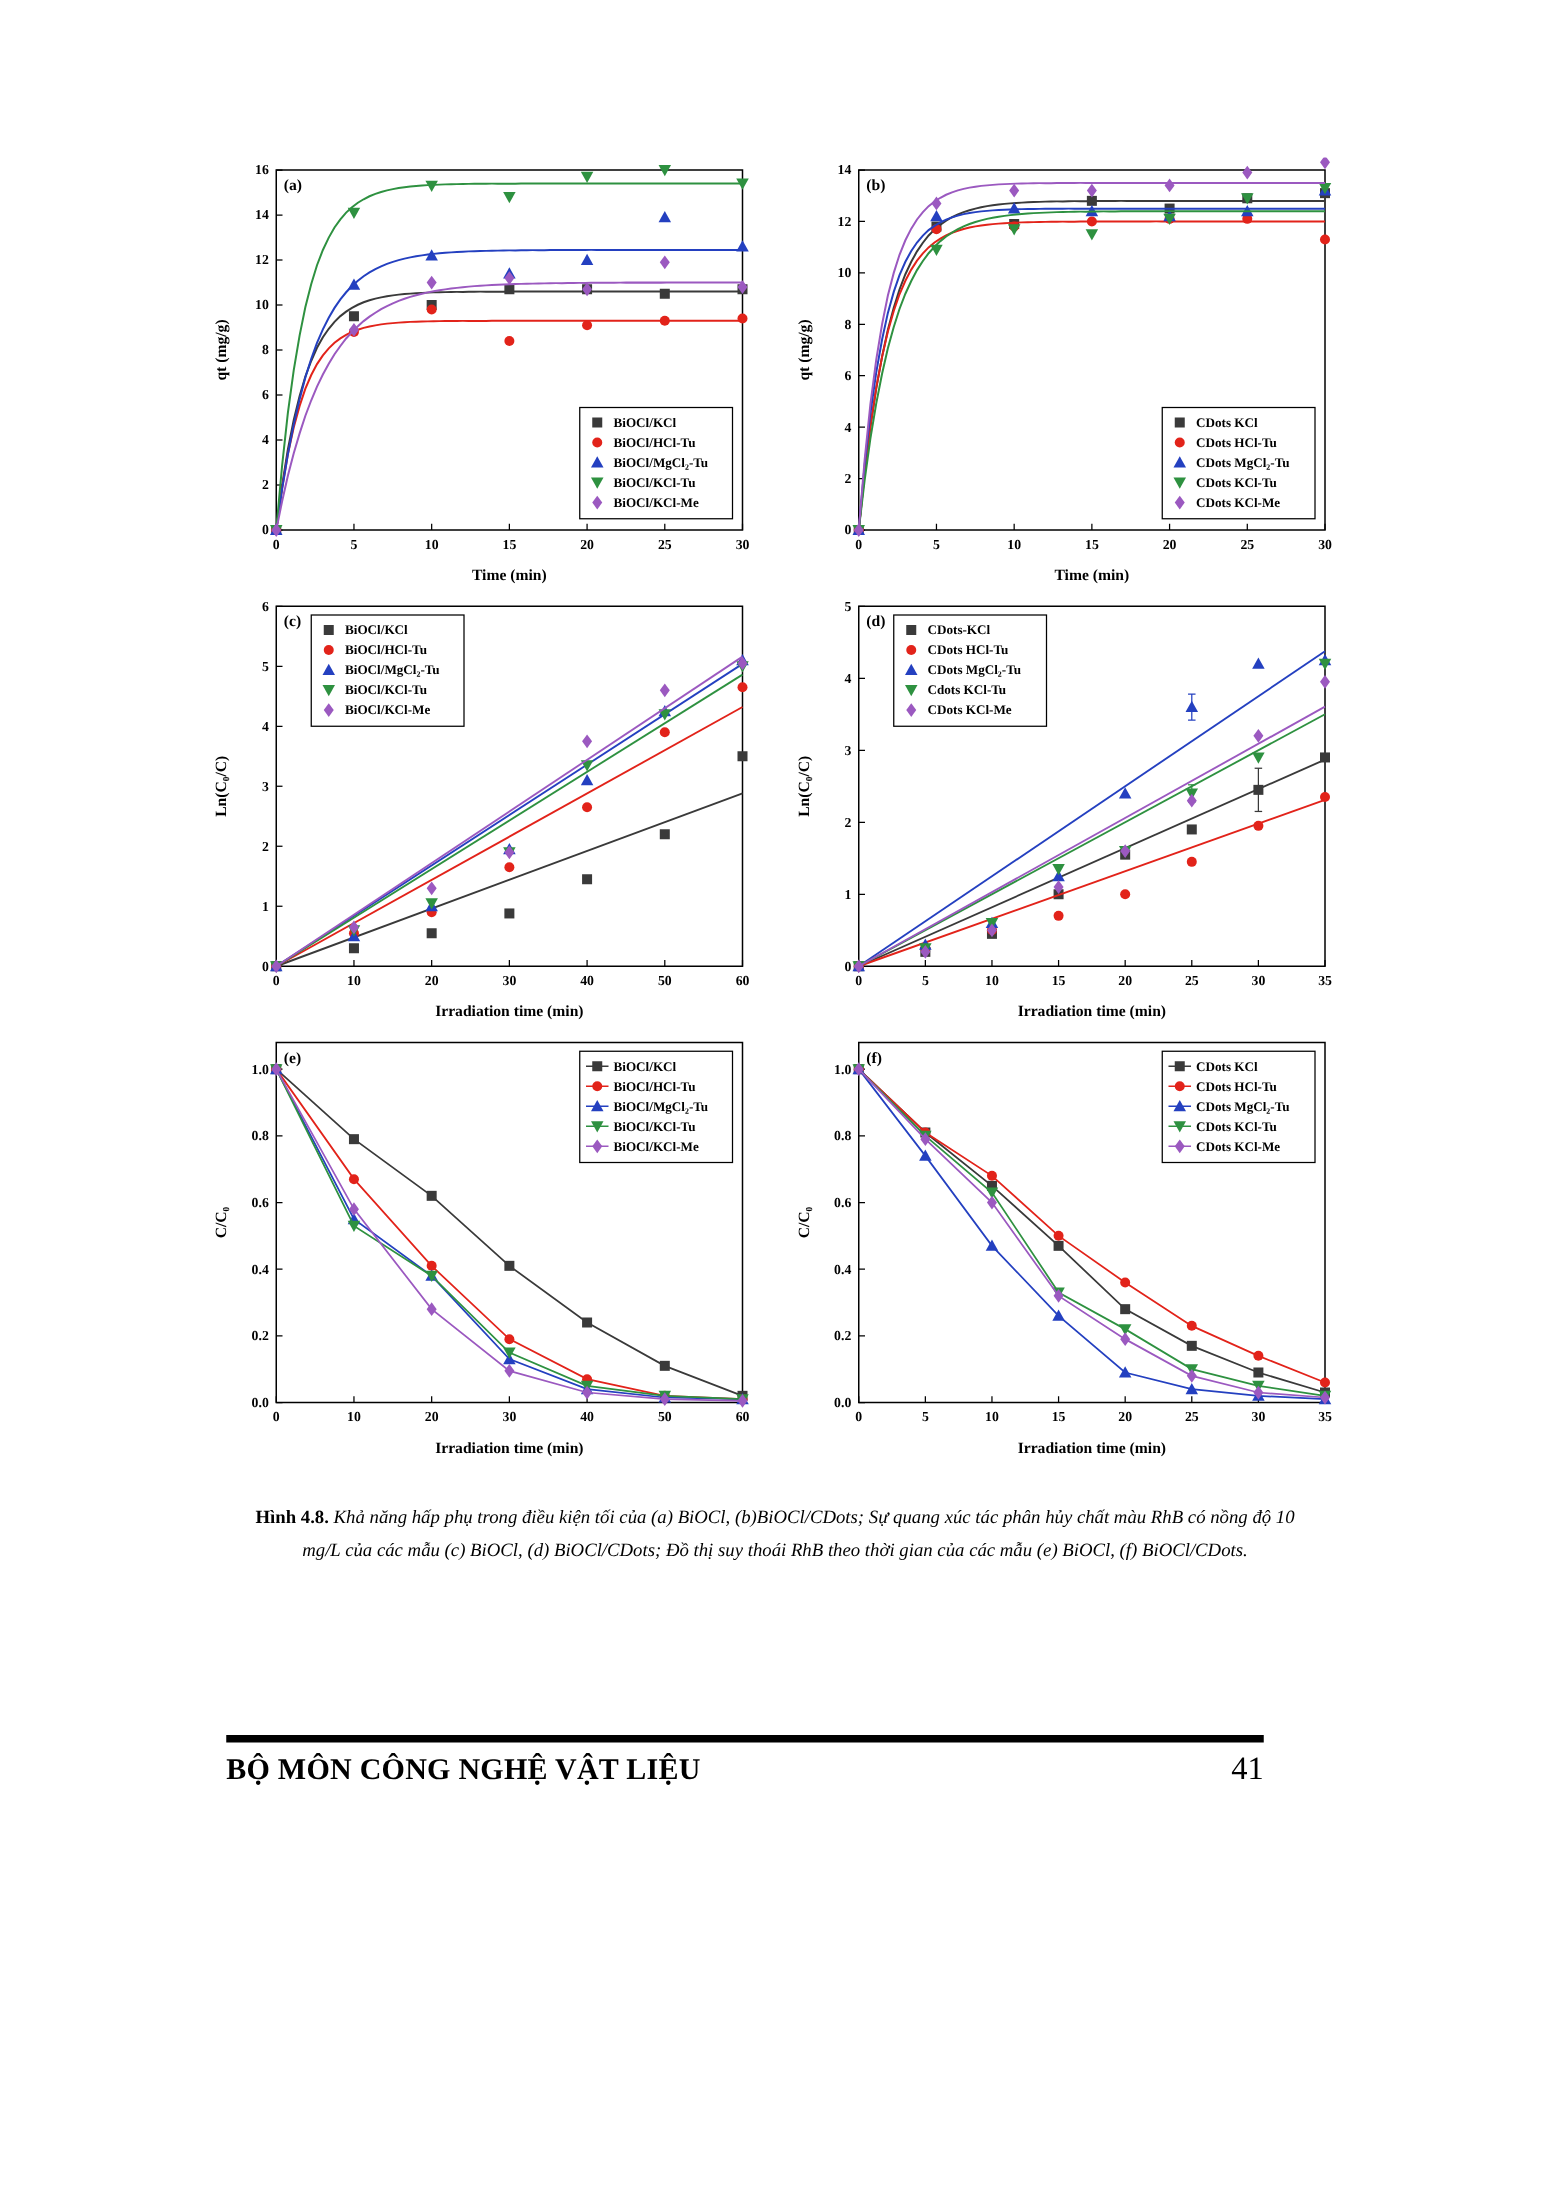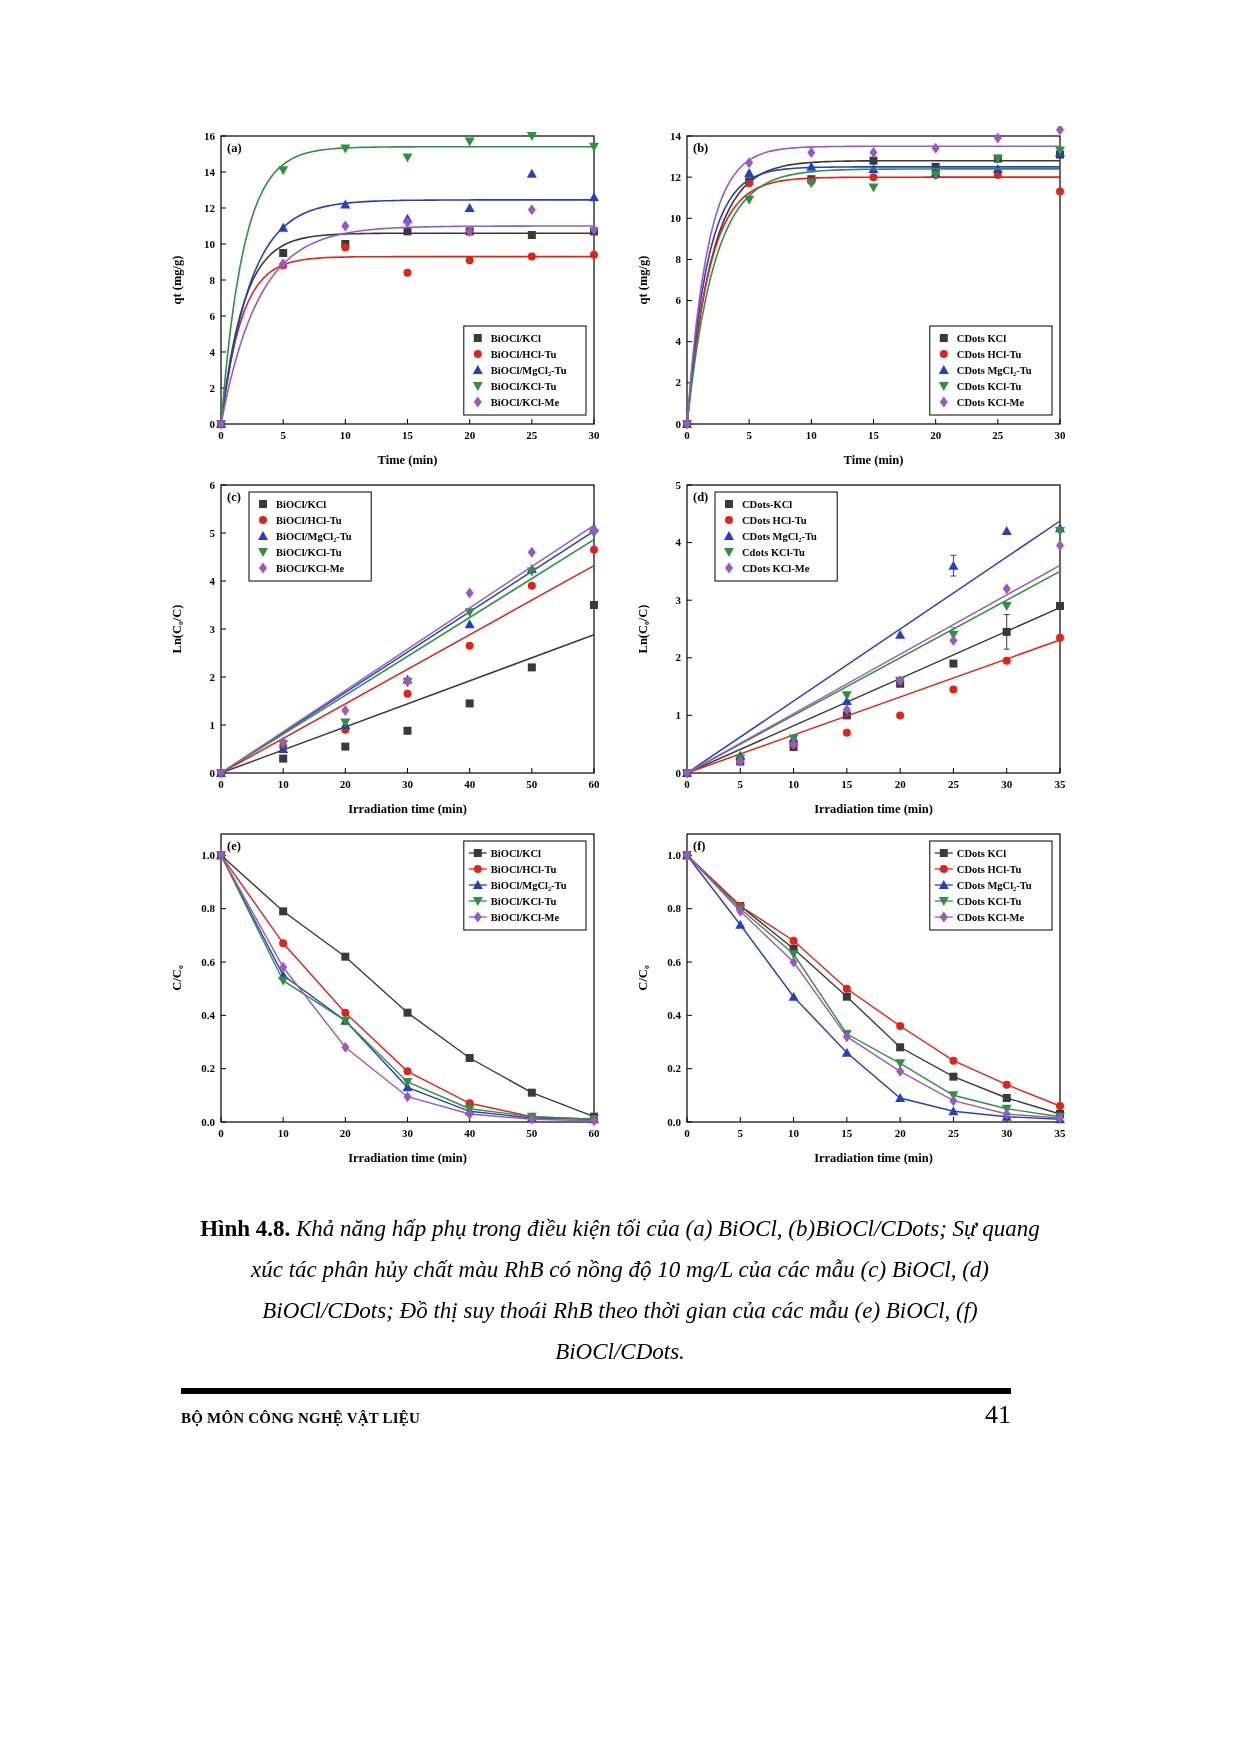--- a/index.html
+++ b/index.html
@@ -6,27 +6,27 @@
   .page{position:relative;width:1240px;height:1754px;background:#ffffff;
         font-family:"Liberation Serif","DejaVu Serif",serif;color:#000;overflow:hidden;}
   .charts-grid{position:absolute;top:126px;left:50%;transform:translateX(-50%);
         display:grid;grid-template-columns:440px 440px;column-gap:26px;row-gap:4px;}
   svg.chart{width:440px;height:345px;display:block;background:#fff;}
   svg .tick{font:bold 11px "Liberation Serif","DejaVu Serif",serif;}
   svg .axis{font:bold 12.5px "Liberation Serif","DejaVu Serif",serif;}
   svg .plabel{font:bold 12.5px "Liberation Serif","DejaVu Serif",serif;}
   svg .legend{font:bold 10.5px "Liberation Serif","DejaVu Serif",serif;}
   .caption{position:absolute;top:1186px;left:50%;transform:translateX(-50%);
-        width:850px;text-align:center;font-size:23px;line-height:1.78;}
+        width:850px;text-align:center;font-size:15px;line-height:1.78;}
   .cap-label{font-weight:bold;font-style:normal;}
   .cap-text{font-style:italic;}
   .footer-bar{position:absolute;top:1388px;left:181px;width:830px;height:6px;background:#000;}
   .footer-row{position:absolute;top:1400px;left:181px;width:830px;
         display:flex;justify-content:space-between;align-items:baseline;}
-  .footer-title{font-weight:bold;font-size:15px;letter-spacing:.2px;}
+  .footer-title{font-weight:bold;font-size:24px;letter-spacing:.2px;}
   .footer-page{font-size:26px;}
 </style>
 </head>
 <body>
 
 <div class="page">
 
   <div class="charts-grid">
     <svg class="chart" viewBox="0 0 440 345">
         <rect x="54" y="10" width="373" height="288" fill="#fff" stroke="#000" stroke-width="1.2"></rect>

